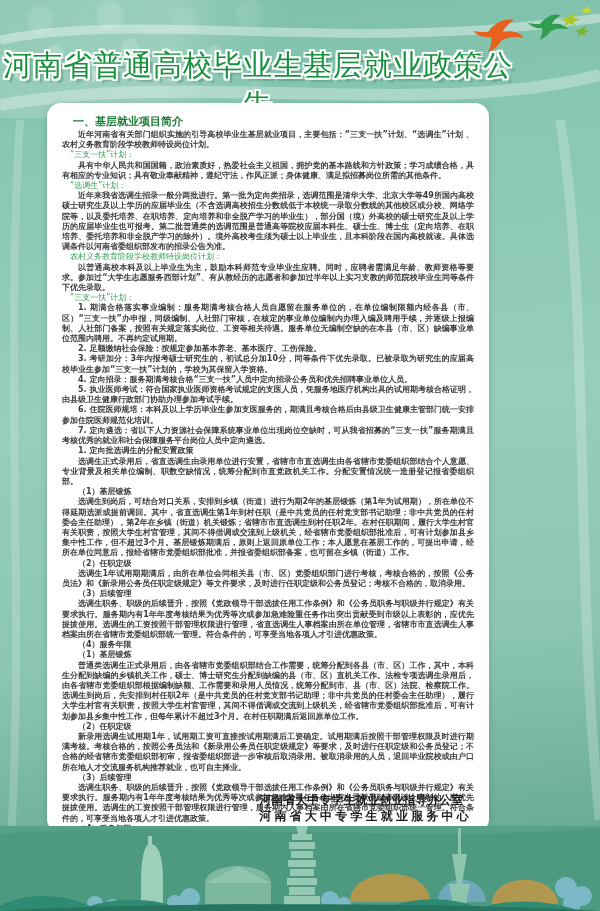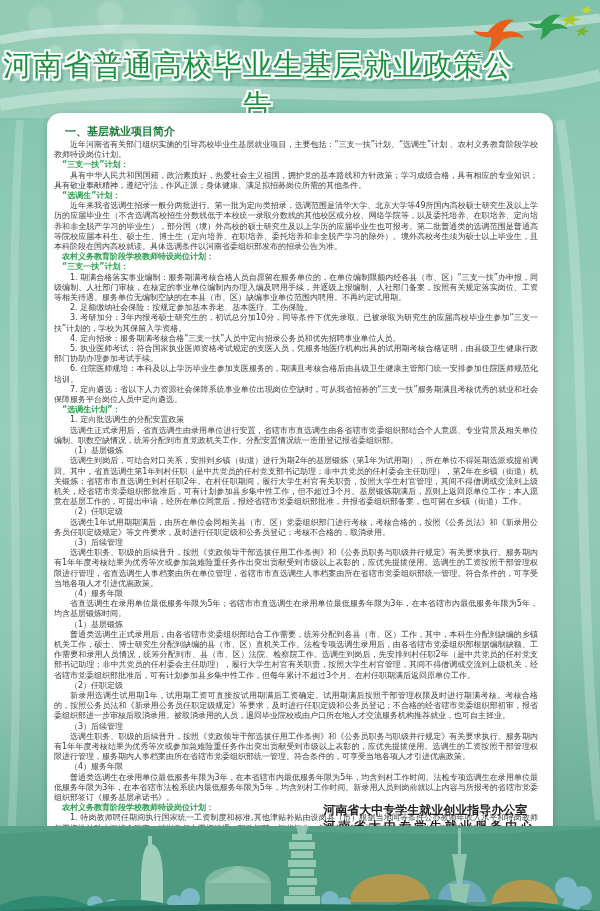--- a/index.html
+++ b/index.html
@@ -31,28 +31,28 @@
 
   
   .title{position:absolute;left:0;top:46px;width:516px;text-align:center;
     font-size:29px;font-weight:normal;letter-spacing:1px;color:#17913d;
     text-shadow:
       -2px -2px 0 #fff, 2px -2px 0 #fff, -2px 2px 0 #fff, 2px 2px 0 #fff,
       -2px 0 0 #fff, 2px 0 0 #fff, 0 -2px 0 #fff, 0 2px 0 #fff,
       4px 4px 2px rgba(20,80,50,.35);}
 
   
-  .panel{position:absolute;left:47px;top:113px;width:506px;height:730px;
+  .panel{position:absolute;left:47px;top:103px;width:442px;height:730px;
     background:#ffffff;border-radius:14px;box-shadow:0 2px 6px rgba(30,80,60,.25);
-    box-sizing:border-box;padding:9px 15px 40px 7px;}
+    box-sizing:border-box;padding:9px 15px 40px 15px;}
   .content{font-size:8px;line-height:10.2px;color:#3d3d3d;text-align:justify;}
   .content .heading{font-size:11px;line-height:14px;font-weight:bold;color:#1c7c38;
     margin:3px 0 1px 0;text-indent:1em;text-align:left;}
-  .content .sub{font-weight:bold;color:#2f9e50;text-indent:1em;text-align:left;}
-  .content .p{text-indent:2em;}
+  .content .sub{font-weight:normal;color:#2f9e50;text-indent:1em;text-align:left;}
+  .content .p{text-indent:2em;font-weight:bold;}
 
   
   .signature{position:absolute;right:17px;bottom:9px;text-align:left;
     font-weight:bold;color:#1e1e1e;font-size:12px;line-height:16px;}
   .signature .l2{letter-spacing:3.2px;}
 
   
   .skyline{position:absolute;left:0;bottom:0;width:600px;height:85px;}
 </style>
 </head>
@@ -81,39 +81,38 @@
 
   <div class="panel">
     <div class="content">
         <div class="blk heading">一、基层就业项目简介</div>
         <div class="blk p">近年河南省有关部门组织实施的引导高校毕业生基层就业项目，主要包括：“三支一扶”计划、“选调生”计划 、农村义务教育阶段学校教师特设岗位计划。</div>
         <div class="blk sub">“三支一扶”计划：</div>
         <div class="blk p">具有中华人民共和国国籍，政治素质好，热爱社会主义祖国，拥护党的基本路线和方针政策；学习成绩合格，具有相应的专业知识；具有敬业奉献精神，遵纪守法，作风正派；身体健康、满足拟招募岗位所需的其他条件。</div>
         <div class="blk sub">“选调生”计划：</div>
         <div class="blk p">近年来我省选调生招录一般分两批进行。第一批为定向类招录，选调范围是清华大学、北京大学等49所国内高校硕士研究生及以上学历的应届毕业生（不含选调高校招生分数线低于本校统一录取分数线的其他校区或分校、网络学院等，以及委托培养、在职培养、定向培养和非全脱产学习的毕业生），部分国（境）外高校的硕士研究生及以上学历的应届毕业生也可报考。第二批普通类的选调范围是普通高等院校应届本科生、硕士生、博士生（定向培养、在职培养、委托培养和非全脱产学习的除外）。境外高校考生须为硕士以上毕业生，且本科阶段在国内高校就读。具体选调条件以河南省委组织部发布的招录公告为准。</div>
         <div class="blk sub">农村义务教育阶段学校教师特设岗位计划：</div>
+        <div class="blk p">以普通高校本科及以上毕业生为主，鼓励本科师范专业毕业生应聘。同时，应聘者需满足年龄、教师资格等要求。参加过“大学生志愿服务西部计划”、有从教经历的志愿者和参加过半年以上实习支教的师范院校毕业生同等条件下优先录取。</div>
         <div class="blk sub">“三支一扶”计划：</div>
         <div class="blk p">1. 期满合格落实事业编制：服务期满考核合格人员自愿留在服务单位的，在单位编制限额内经各县（市、区）“三支一扶”办申报，同级编制、人社部门审核，在核定的事业单位编制内办理入编及聘用手续，并逐级上报编制、人社部门备案，按照有关规定落实岗位、工资等相关待遇。服务单位无编制空缺的在本县（市、区）缺编事业单位范围内聘用。不再约定试用期。</div>
         <div class="blk p">2. 足额缴纳社会保险：按规定参加基本养老、基本医疗、工伤保险。</div>
         <div class="blk p">3. 考研加分：3年内报考硕士研究生的，初试总分加10分，同等条件下优先录取。已被录取为研究生的应届高校毕业生参加“三支一扶”计划的，学校为其保留入学资格。</div>
         <div class="blk p">4. 定向招录：服务期满考核合格“三支一扶”人员中定向招录公务员和优先招聘事业单位人员。</div>
         <div class="blk p">5. 执业医师考试：符合国家执业医师资格考试规定的支医人员，凭服务地医疗机构出具的试用期考核合格证明，由县级卫生健康行政部门协助办理参加考试手续。</div>
         <div class="blk p">6. 住院医师规培：本科及以上学历毕业生参加支医服务的，期满且考核合格后由县级卫生健康主管部门统一安排参加住院医师规范化培训。</div>
         <div class="blk p">7. 定向遴选：省以下人力资源社会保障系统事业单位出现岗位空缺时，可从我省招募的“三支一扶”服务期满且考核优秀的就业和社会保障服务平台岗位人员中定向遴选。</div>
-        <div class="blk sub">“选调生计划”：</div>
         <div class="blk p">1. 定向批选调生的分配安置政策</div>
         <div class="blk p">选调生正式录用后，省直选调生由录用单位进行安置，省辖市市直选调生由各省辖市党委组织部结合个人意愿、专业背景及相关单位编制、职数空缺情况，统筹分配到市直党政机关工作。分配安置情况统一造册登记报省委组织部。</div>
         <div class="blk p">（1）基层锻炼</div>
         <div class="blk p">选调生到岗后，可结合对口关系，安排到乡镇（街道）进行为期2年的基层锻炼（第1年为试用期），所在单位不得延期选派或提前调回。其中，省直选调生第1年到村任职（是中共党员的任村党支部书记助理；非中共党员的任村委会主任助理），第2年在乡镇（街道）机关锻炼；省辖市市直选调生到村任职2年。在村任职期间，履行大学生村官有关职责，按照大学生村官管理，其间不得借调或交流到上级机关，经省辖市党委组织部批准后，可有计划参加县乡集中性工作，但不超过3个月。基层锻炼期满后，原则上返回原单位工作；本人愿意在基层工作的，可提出申请，经所在单位同意后，报经省辖市党委组织部批准，并报省委组织部备案，也可留在乡镇（街道）工作。</div>
         <div class="blk p">（2）任职定级</div>
         <div class="blk p">选调生1年试用期期满后，由所在单位会同相关县（市、区）党委组织部门进行考核，考核合格的，按照《公务员法》和《新录用公务员任职定级规定》等文件要求，及时进行任职定级和公务员登记；考核不合格的，取消录用。</div>
         <div class="blk p">（3）后续管理</div>
         <div class="blk p">选调生职务、职级的后续晋升，按照《党政领导干部选拔任用工作条例》和《公务员职务与职级并行规定》有关要求执行。服务期内有1年年度考核结果为优秀等次或参加急难险重任务作出突出贡献受到市级以上表彰的，应优先提拔使用。选调生的工资按照干部管理权限进行管理，省直选调生人事档案由所在单位管理，省辖市市直选调生人事档案由所在省辖市党委组织部统一管理。符合条件的，可享受当地各项人才引进优惠政策。</div>
         <div class="blk p">（4）服务年限</div>
-        <div class="blk p">省直选调生在录用单位最低服务年限为5年；省辖市市直选调生在录用单位最低服务年限为3年，在本省辖市内最低服务年限为5年，均含基层锻炼时间。</div>
         <div class="blk p">（1）基层锻炼</div>
         <div class="blk p">普通类选调生正式录用后，由各省辖市党委组织部结合工作需要，统筹分配到各县（市、区）工作，其中，本科生分配到缺编的乡镇机关工作，硕士、博士研究生分配到缺编的县（市、区）直机关工作。法检专项选调生录用后，由各省辖市党委组织部根据编制缺额、工作需要和录用人员情况，统筹分配到市、县（市、区）法院、检察院工作。选调生到岗后，先安排到村任职2年（是中共党员的任村党支部书记助理；非中共党员的任村委会主任助理），履行大学生村官有关职责，按照大学生村官管理，其间不得借调或交流到上级机关，经省辖市党委组织部批准后，可有计划参加县乡集中性工作，但每年累计不超过3个月。在村任职期满后返回原单位工作。</div>
         <div class="blk p">（2）任职定级</div>
         <div class="blk p">新录用选调生试用期1年，试用期工资可直接按试用期满后工资确定。试用期满后按照干部管理权限及时进行期满考核。考核合格的，按照公务员法和《新录用公务员任职定级规定》等要求，及时进行任职定级和公务员登记；不合格的经省辖市党委组织部初审，报省委组织部进一步审核后取消录用。被取消录用的人员，退回毕业院校或由户口所在地人才交流服务机构推荐就业，也可自主择业。</div>
         <div class="blk p">（3）后续管理</div>
         <div class="blk p">选调生职务、职级的后续晋升，按照《党政领导干部选拔任用工作条例》和《公务员职务与职级并行规定》有关要求执行。服务期内有1年年度考核结果为优秀等次或参加急难险重任务作出突出贡献受到市级以上表彰的，应优先提拔使用。选调生的工资按照干部管理权限进行管理，服务期内人事档案由所在省辖市党委组织部统一管理。符合条件的，可享受当地各项人才引进优惠政策。</div>
         <div class="blk p">（4）服务年限</div>
         <div class="blk p">普通类选调生在录用单位最低服务年限为3年，在本省辖市内最低服务年限为5年，均含到村工作时间。法检专项选调生在录用单位最低服务年限为3年，在本省辖市法检系统内最低服务年限为5年，均含到村工作时间。新录用人员到岗前就以上内容与所报考的省辖市党委组织部签订《服务基层承诺书》。</div>
         <div class="blk sub">农村义务教育阶段学校教师特设岗位计划：</div>
         <div class="blk p">1. 特岗教师聘任期间执行国家统一工资制度和标准,其他津贴补贴由设岗县（市）根据当地同等条件公办教师年收入水平和特岗教师年工资性补助水平综合确定。特岗教师在工资待遇、职称评聘、评优评先、年度考核等方面与当地公办学校教师同等对待。</div>

